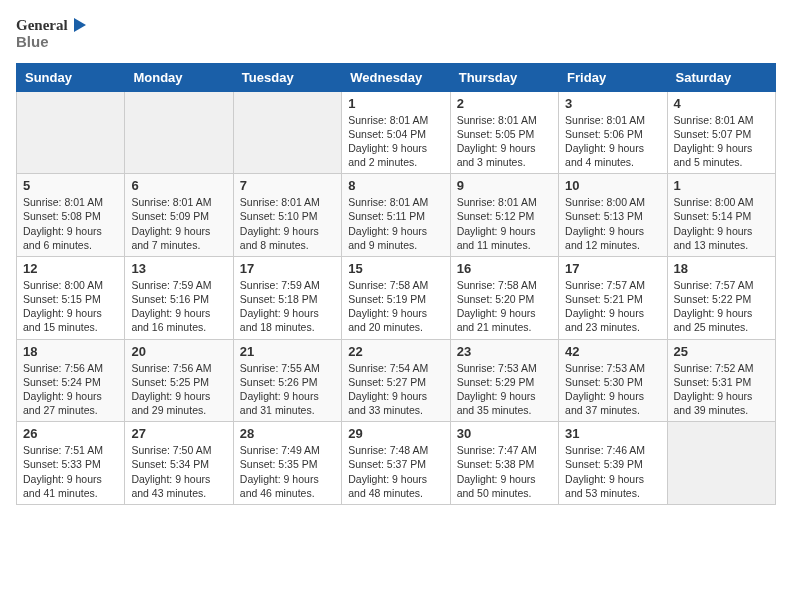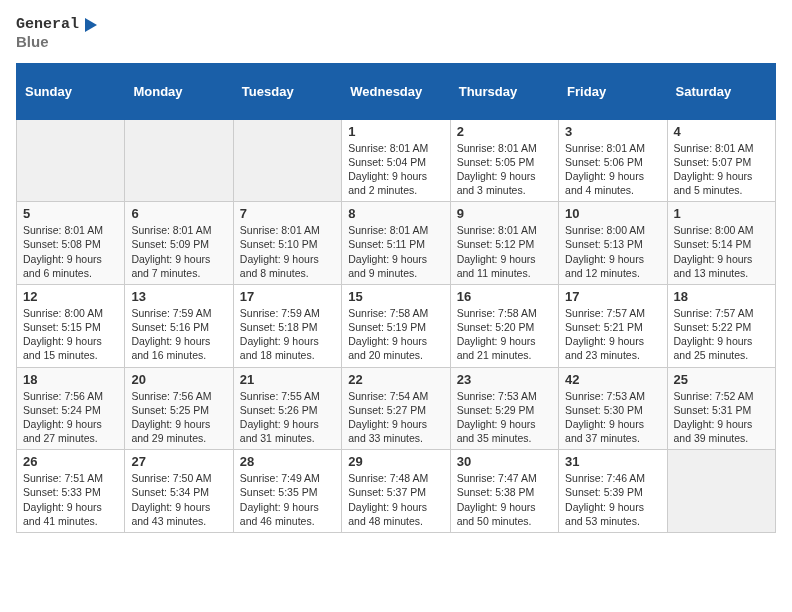--- a/index.html
+++ b/index.html
@@ -36,21 +36,21 @@
     table {
       width: 100%;
       border-collapse: collapse;
       border: 1px solid #ccc;
     }
     thead tr th {
       background-color: #1a5fa8;
       color: #fff;
       font-size: 13px;
       font-weight: bold;
-      padding: 20px 8px;
+      padding: 6px 8px;
       text-align: left;
       border: 1px solid #1a5fa8;
     }
     tbody tr td {
       border: 1px solid #ccc;
       vertical-align: top;
       padding: 4px 6px;
       width: 14.28%;
       min-height: 80px;
       height: 80px;
@@ -78,21 +78,21 @@
       background-color: #f0f0f0 !important;
     }
   </style>
 </head>
 <body>
 
 <div class="header">
   <div class="logo">
   <div style="display:flex;flex-direction:column;line-height:1.1;">
     <div style="display:flex;align-items:center;">
-      <span style="font-size:15px;font-weight:bold;color:#333;font-family:Liberation Mono, monospace;">General</span>
+      <span style="font-size:15px;font-weight:bold;color:#333;font-family:Liberation Serif, serif;">General</span>
       <svg width="18" height="18" viewBox="0 0 18 18" style="margin-left:2px;">
         <polygon points="4,2 16,9 4,16" fill="#1a5fa8"></polygon>
       </svg>
     </div>
     <span style="font-size:15px;font-weight:bold;color:#737373;font-family:Arial;">Blue</span>
   </div>
 </div>
   <div class="title-block">
     <div class="calendar-title"></div>
     <div class="calendar-subtitle"></div>

